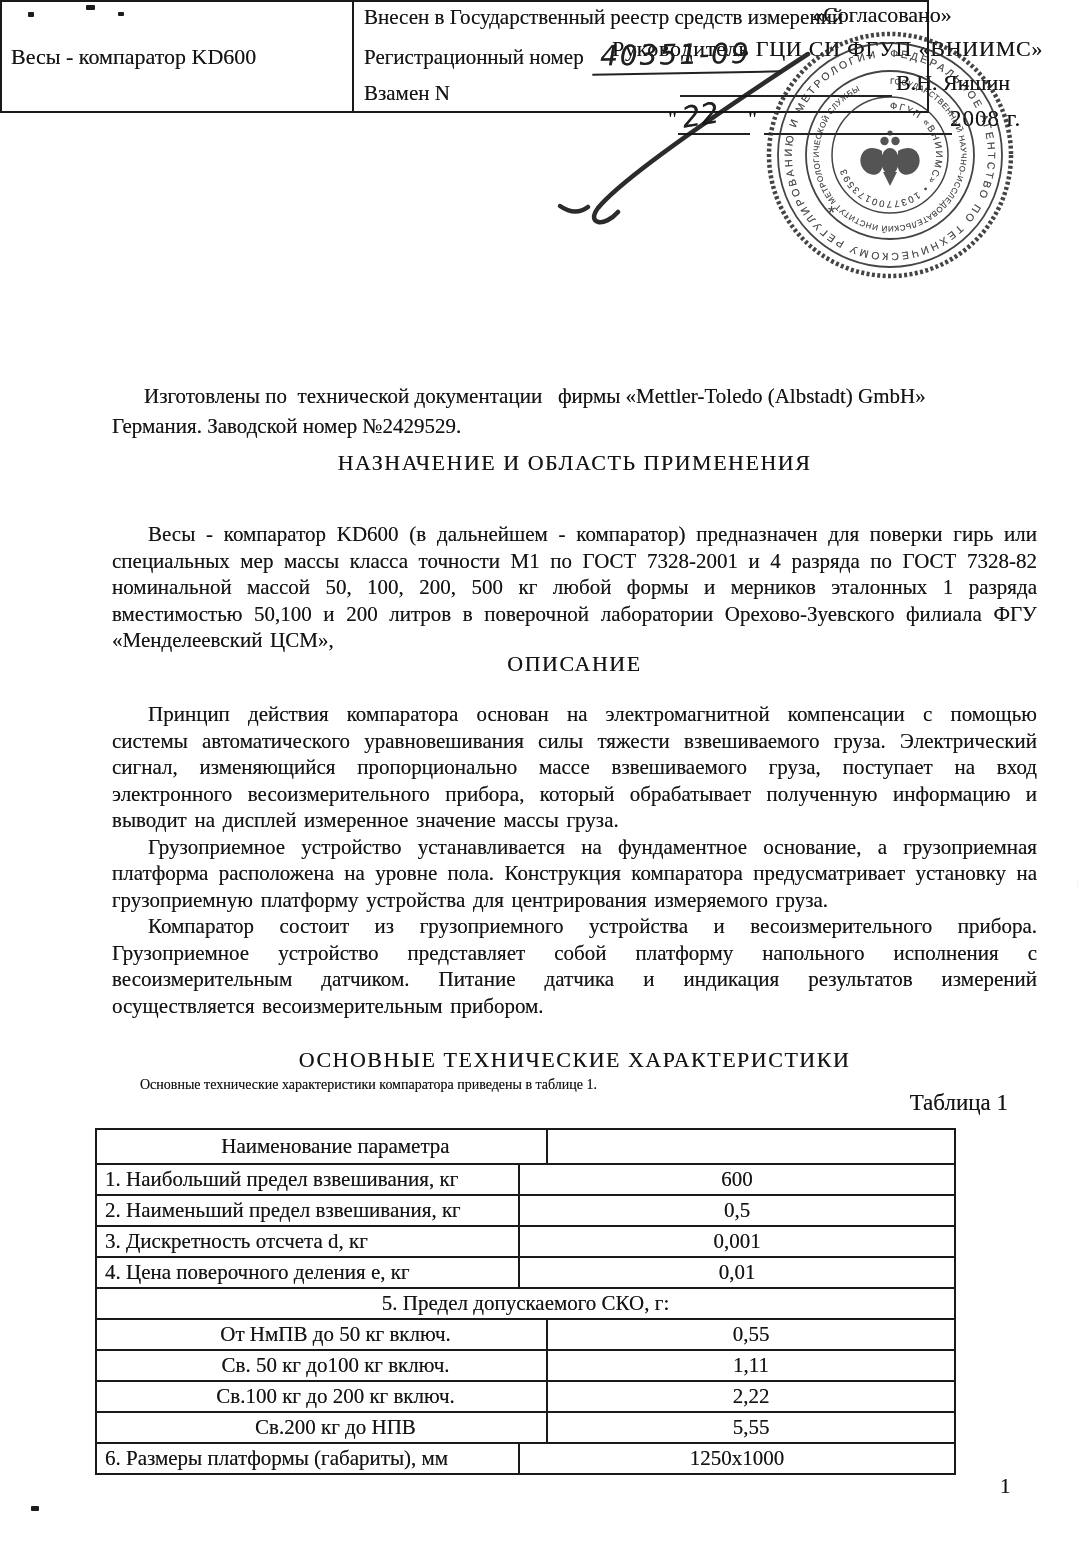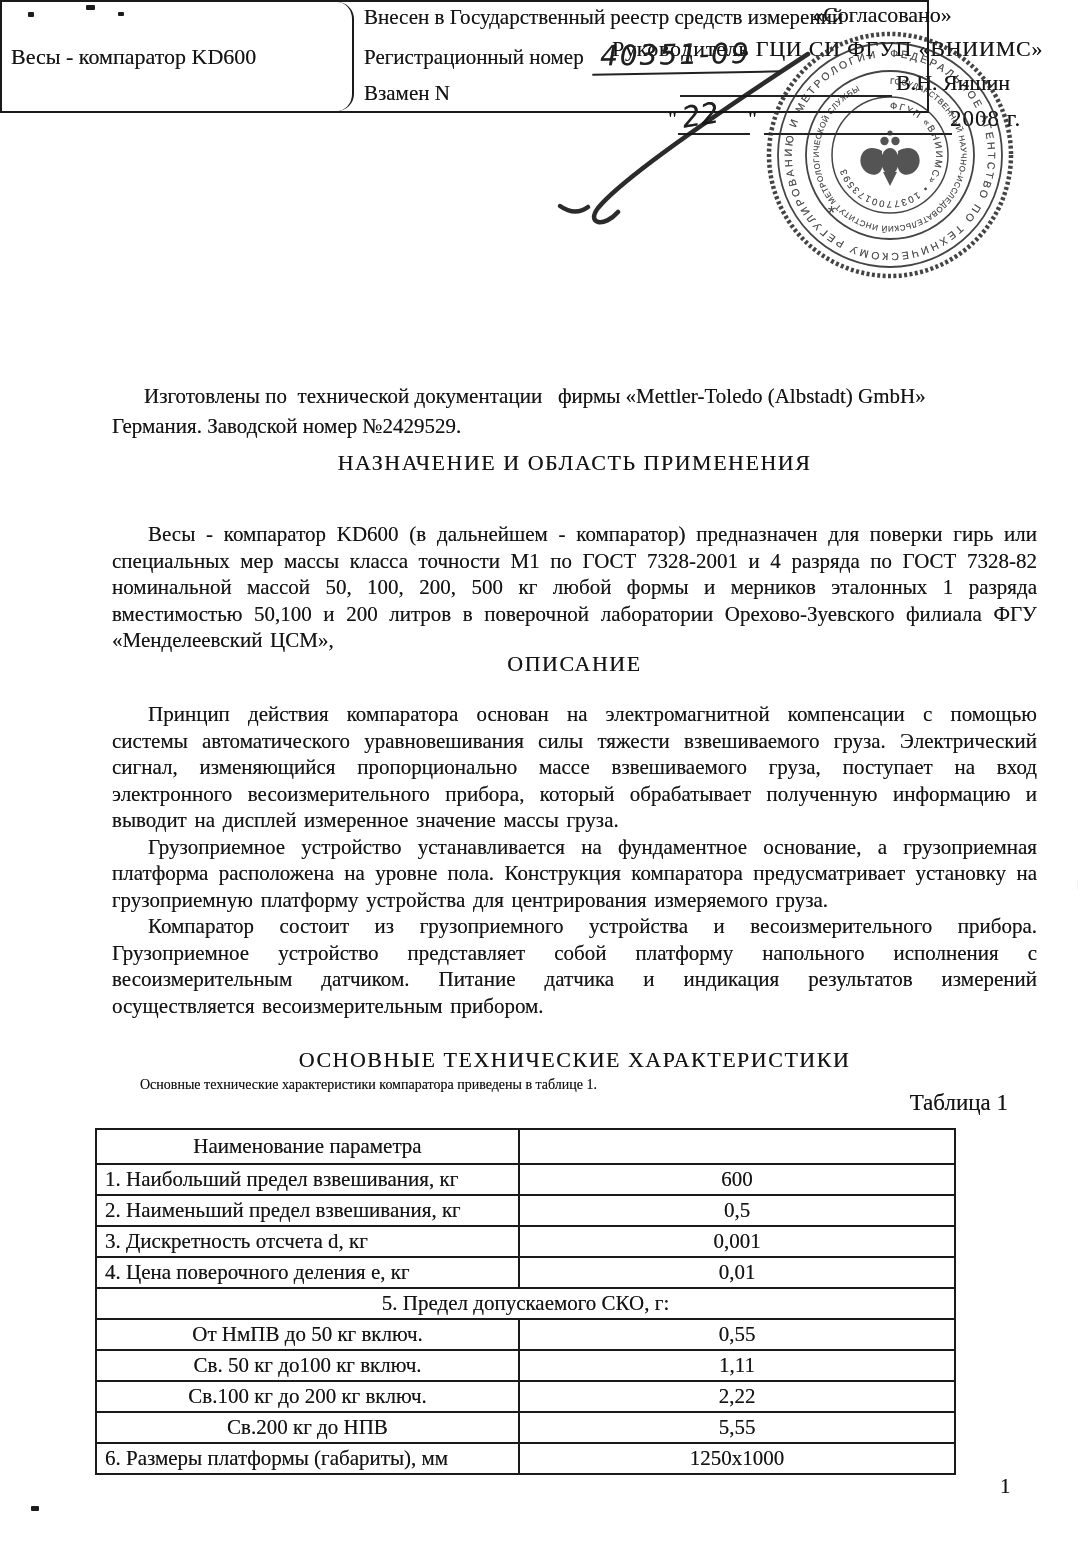--- a/index.html
+++ b/index.html
@@ -20,21 +20,21 @@
   .dq{font-size:22px;}
   .hw-day{left:682px;top:98px;font-size:29px;font-style:italic;font-family:"DejaVu Sans",sans-serif;transform:rotate(-9deg);color:#202020;}
   .day-underline{left:678px;top:133px;width:72px;border-top:2px solid #222;}
   .date-line{left:764px;top:133px;width:188px;border-top:2px solid #222;}
   .date-year{left:950px;top:106px;font-size:23px;letter-spacing:1px;}
   
   .stamp{left:763px;top:28px;width:254px;height:254px;}
   .sigstroke{left:540px;top:28px;width:330px;height:220px;}
   
   .reg-table{left:108px;top:258px;width:929px;height:113px;border:2.5px solid #1a1a1a;display:flex;box-sizing:border-box;}
-  .reg-left{width:352px;border-right:2px solid #1a1a1a;display:flex;align-items:center;padding-left:9px;font-size:22px;box-sizing:border-box;border-radius:17px;}
+  .reg-left{width:352px;border-right:2px solid #1a1a1a;display:flex;align-items:center;padding-left:9px;font-size:22px;box-sizing:border-box;}
   .reg-right{flex:1;display:flex;flex-direction:column;justify-content:space-between;padding:3px 4px 5px 10px;box-sizing:border-box;}
   .reg-line{font-size:21px;display:flex;align-items:baseline;}
   .hw-num{font-size:28px;font-style:italic;font-family:"DejaVu Sans",sans-serif;letter-spacing:2px;
           border-bottom:2.5px solid #222;padding:0 30px 1px 8px;margin-left:8px;transform:rotate(-1deg);color:#202020;}
   
   .note{left:112px;top:381px;width:925px;font-size:21px;line-height:30px;}
   .note .l1{text-indent:32px;white-space:pre-wrap;}
   .heading{width:925px;left:112px;text-align:center;font-size:22px;letter-spacing:1.5px;}
   .h-purpose{top:450px;}
   .para{left:112px;width:925px;font-size:21px;line-height:26.5px;text-align:justify;word-spacing:2.5px;margin-top:20px;}
@@ -44,21 +44,21 @@
   .p-desc{top:681px;}
   .h-specs{top:1047px;}
   .specs-intro{left:104px;top:1077px;width:925px;font-size:14px;text-indent:36px;}
   .tbl-caption{left:112px;top:1090px;width:896px;text-align:right;font-size:23px;}
   
   .spec-table{left:95px;top:1128px;width:861px;border:2.5px solid #1a1a1a;box-sizing:border-box;}
   .srow{display:flex;height:31px;border-top:2px solid #1a1a1a;box-sizing:border-box;}
   .srow.first{border-top:none;height:33px;}
   .scl{width:423px;border-right:2px solid #1a1a1a;display:flex;align-items:center;font-size:21px;box-sizing:border-box;}
   .scl.al{padding-left:8px;}
-  .scl.ac{justify-content:center;}
+  .scl.ac{justify-content:center;margin-left:28px;}
   .scv{flex:1;display:flex;align-items:center;justify-content:center;font-size:21px;}
   .srow.span{justify-content:center;align-items:center;font-size:21px;}
   .page-num{left:1000px;top:1474px;font-size:21px;}
 </style>
 </head>
 <body>
 
 <div class="page">
 
   <div class="speck" style="left:28px;top:12px;width:6px;height:5px;"></div>

